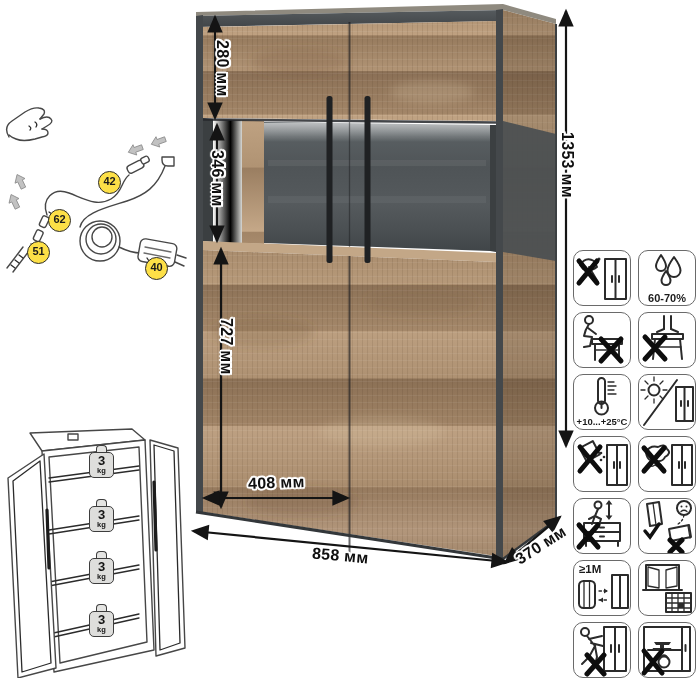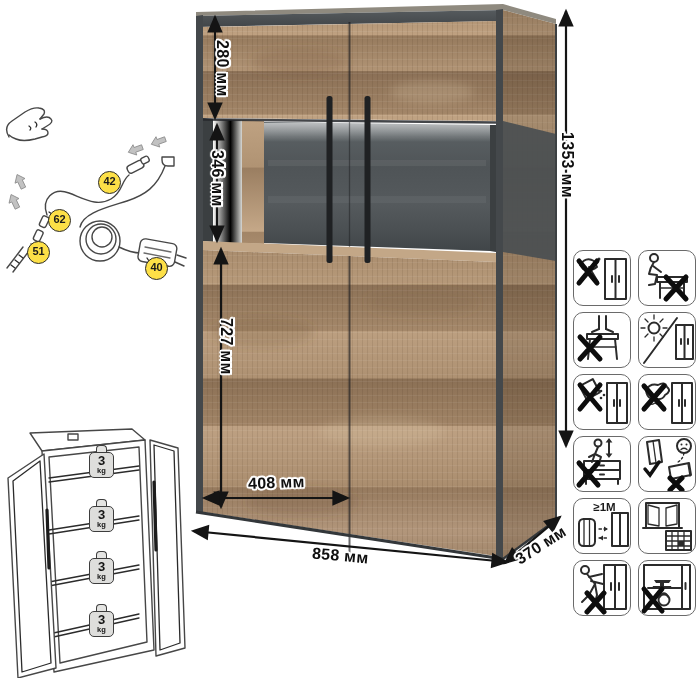--- a/index.html
+++ b/index.html
@@ -15,21 +15,21 @@
   .dim-label.vert{writing-mode:vertical-rl;text-orientation:sideways;}
   
   .icon-grid{position:absolute;left:573px;top:250px;display:grid;
     grid-template-columns:58px 58px;grid-auto-rows:56px;gap:6px 7px;z-index:20;}
   .icon-cell{position:relative;border:1.7px solid #6a6a6a;border-radius:10px;background:#fff;
     box-sizing:border-box;overflow:hidden;}
   .icon-cell svg{position:absolute;left:0;top:0;width:100%;height:100%;}
   .icon-label{position:absolute;left:0;right:0;bottom:1px;text-align:center;
     font:700 11px/12px "Liberation Sans",sans-serif;color:#1b1b1b;}
   .icon-label.temp{font-size:9.5px;}
-  .icon-label.dist{top:2px;bottom:auto;left:5px;text-align:center;font-size:11.5px;}
+  .icon-label.dist{top:2px;bottom:auto;left:5px;text-align:left;font-size:11.5px;}
   
   .s{fill:none;stroke:#2b2b2b;stroke-width:2;stroke-linecap:round;stroke-linejoin:round;}
   .th{fill:none;stroke:#2b2b2b;stroke-width:1.3;stroke-linecap:round;stroke-linejoin:round;}
   .x{fill:none;stroke:#0d0d0d;stroke-width:5;stroke-linecap:round;}
   .f{fill:#2b2b2b;stroke:none;}
   
   .line{fill:none;stroke:#474747;stroke-width:1.4;stroke-linecap:round;stroke-linejoin:round;}
   .linef{fill:#ffffff;stroke:#474747;stroke-width:1.4;stroke-linejoin:round;}
   .handlebar{stroke:#1c1c1c;stroke-width:3.2;stroke-linecap:round;}
   .garrow{fill:#c2c2c2;stroke:#8c8c8c;stroke-width:.8;}
@@ -312,20 +312,28 @@
         <line class="s" x1="41.5" y1="8" x2="41.5" y2="48"></line>
         <line class="s" x1="38" y1="25" x2="38" y2="31"></line>
           <line class="s" x1="45" y1="25" x2="45" y2="31"></line>
         <path class="s" d="M6,14 q6,-9 14,-4 l3,6 q-8,6 -14,2 z"></path>
         <line class="s" x1="15" y1="16" x2="24" y2="31"></line>
         <circle class="f" cx="25" cy="8" r="1.5"></circle>
         <path class="x" d="M5,10 L23,32 M23,10 L5,32"></path>
       </svg>
     </div>
 
+    <div class="icon-cell">
+      <svg viewBox="0 0 56 54">
+        <path class="s" d="M35,6 q6.5,9 6.5,13.5 a6.5,6.5 0 0 1 -13,0 q0,-4.5 6.5,-13.5 z"></path>
+        <path class="s" d="M22,4 q5,7.5 5,11 a5,5 0 0 1 -10,0 q0,-3.5 5,-11 z"></path>
+        <path class="s" d="M27,20 q4.5,6.5 4.5,9.5 a4.5,4.5 0 0 1 -9,0 q0,-3 4.5,-9.5 z"></path>
+      </svg>
+      <div class="icon-label">60-70%</div>
+    </div>
 
     <div class="icon-cell">
       <svg viewBox="0 0 56 54">
         <circle class="s" cx="15" cy="7" r="4"></circle>
         <path class="s" d="M15,11 q-4,6 -5,12 l8,1 l-2,9 l-6,1"></path>
         <path class="s" d="M14,15 l8,6"></path>
         <rect class="s" x="18" y="26" width="30" height="5"></rect>
         <line class="s" x1="21" y1="31" x2="21" y2="47"></line>
           <line class="s" x1="45" y1="31" x2="45" y2="47"></line>
         <line class="th" x1="21" y1="37" x2="45" y2="37"></line>
@@ -339,20 +347,29 @@
           <line class="s" x1="32" y1="3" x2="32" y2="16"></line>
         <path class="s" d="M25,16 l-7,3 M32,16 l7,3"></path>
         <rect class="s" x="13" y="21" width="31" height="5"></rect>
         <line class="s" x1="16" y1="26" x2="14" y2="46"></line>
           <line class="s" x1="41" y1="26" x2="43" y2="46"></line>
         <line class="th" x1="15" y1="34" x2="42" y2="34"></line>
         <path class="x" d="M6,24 L26,46 M26,24 L6,46"></path>
       </svg>
     </div>
 
+    <div class="icon-cell">
+      <svg viewBox="0 0 56 54">
+        <rect class="s" x="24" y="3" width="7" height="26" rx="3.5"></rect>
+        <circle class="s" cx="27.5" cy="33" r="6.5" fill="#8f8f8f"></circle>
+        <line class="s" x1="27.5" y1="27" x2="27.5" y2="33"></line>
+        <path class="th" d="M34,7 h6 M34,11 h8 M34,15 h6 M34,19 h8"></path>
+      </svg>
+      <div class="icon-label temp">+10...+25°C</div>
+    </div>
 
     <div class="icon-cell">
       <svg viewBox="0 0 56 54">
         <circle class="s" cx="15" cy="15" r="5.5"></circle>
         <path class="th" d="M15,6 V2 M15,24 v4 M6,15 H2 M24,15 h4 M9,9 L6,6 M21,9 l3,-3 M9,21 l-3,3 M21,21 l3,3"></path>
         <line class="s" x1="5" y1="50" x2="38" y2="5" stroke-width="2.4"></line>
         <rect class="s" x="37" y="12" width="17" height="34"></rect>
         <line class="s" x1="45.5" y1="12" x2="45.5" y2="46"></line>
         <line class="s" x1="42" y1="26" x2="42" y2="31"></line>
           <line class="s" x1="49" y1="26" x2="49" y2="31"></line>

